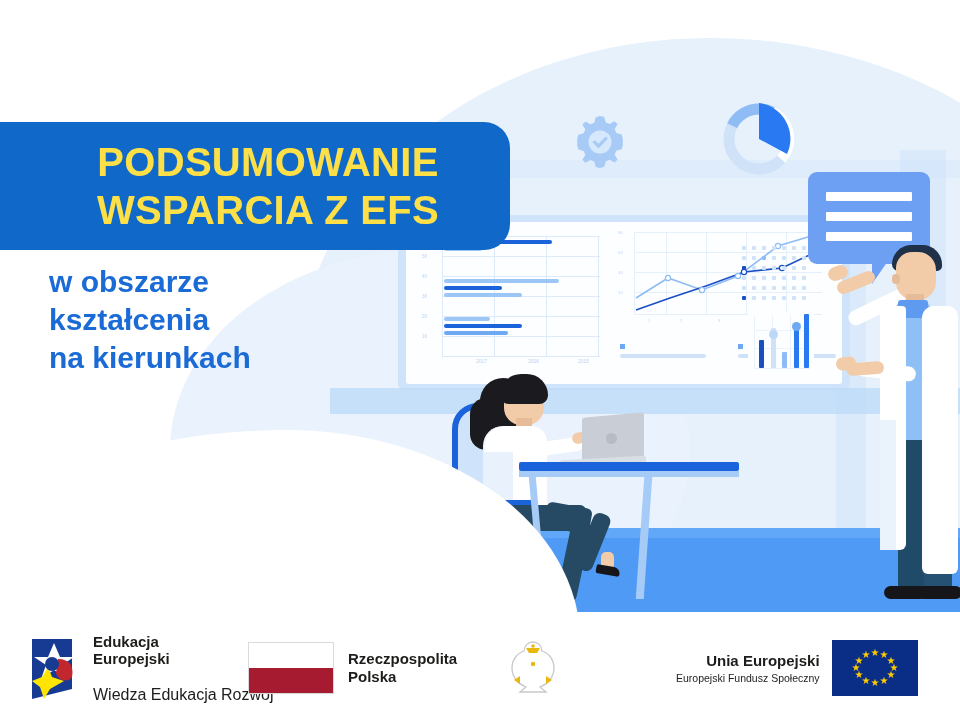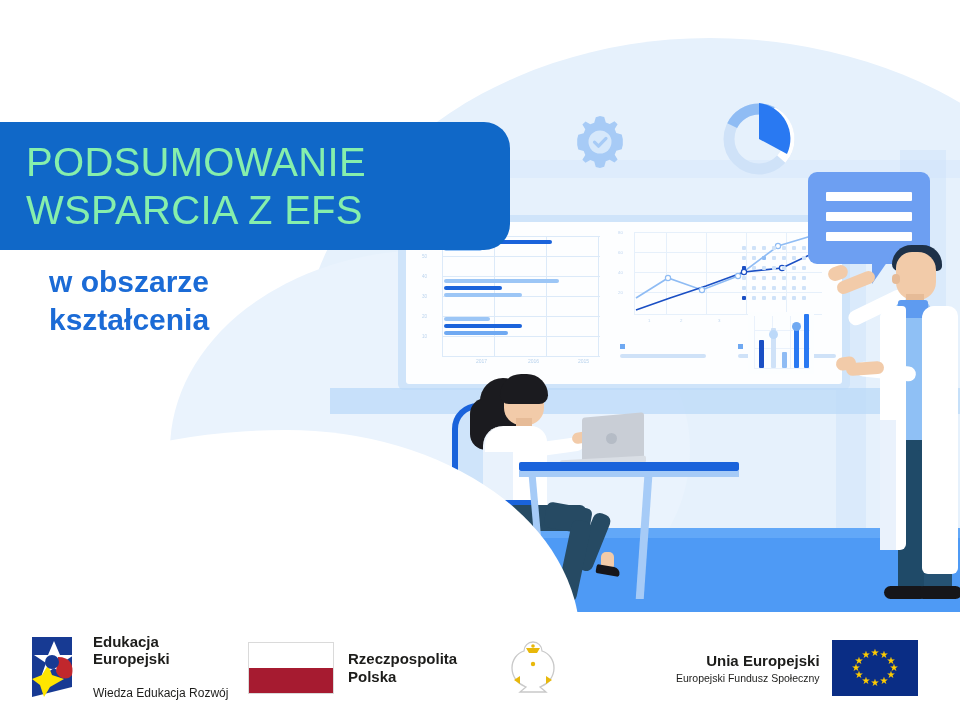--- a/index.html
+++ b/index.html
@@ -159,37 +159,37 @@
   .m-shoe-r{position:absolute;left:920px;top:586px;width:42px;height:13px;background:#16161A;border-radius:4px 7px 7px 4px;}
 
   
   .banner{
     position:absolute;left:-10px;top:122px;width:520px;height:128px;
     background:#1068C8;border-radius:0 26px 26px 0;
     display:flex;flex-direction:column;justify-content:center;
     padding-left:36px;box-sizing:border-box;
   }
   .banner .line{
-    color:#86efac;font-weight:normal;font-size:40px;line-height:48px;
-    letter-spacing:.3px;white-space:nowrap;
+    color:#fde047;font-weight:bold;font-size:40px;line-height:48px;
+    letter-spacing:.3px;white-space:nowrap;text-align:center;
   }
 
   .subtitle{
     position:absolute;left:49px;top:263px;width:420px;
     color:#1B6BD6;font-size:30px;line-height:38px;font-weight:bold;
   }
   .subtitle span{display:block;white-space:nowrap;}
 
   
   .footer{position:absolute;left:0;top:612px;width:960px;height:116px;background:#ffffff;}
   .logo{position:absolute;display:flex;align-items:center;}
   .logo-txt{display:flex;flex-direction:column;}
 
   .fe-name{font-size:15px;font-weight:bold;color:#1D1D1B;line-height:16.5px;}
-  .fe-sub{font-size:12px;color:#1D1D1B;margin-top:19px;}
+  .fe-sub{font-size:16px;color:#1D1D1B;margin-top:19px;}
 
   .pl-flag{width:86px;height:52px;border:1px solid #DADADA;box-sizing:border-box;
     background:linear-gradient(#FFFFFF 0 50%,#A61B30 50% 100%);}
   .pl-name{font-size:15px;font-weight:bold;color:#1D1D1B;line-height:18px;margin-left:14px;}
 
   .mz-name{font-size:14px;color:#1D1D1B;line-height:17px;}
   .mz-bar{margin-top:4px;width:106px;}
   .mz-bar i{display:block;height:3px;}
 
   .ue-name{font-size:15px;font-weight:bold;color:#1D1D1B;text-align:right;line-height:18px;}
@@ -446,20 +446,21 @@
   </div>
 
   <div class="banner">
     <div class="line">PODSUMOWANIE</div>
     <div class="line">WSPARCIA Z EFS</div>
   </div>
 
   <div class="subtitle">
     <span>w obszarze</span>
     <span>kształcenia</span>
+    <span>na kierunkach</span>
   </div>
 
   <div class="footer">
 
     <div class="logo" style="left:24px;top:22px;">
       <svg width="56" height="64" viewBox="0 0 56 64">
         <path d="M8 2 H48 V52 L8 62 Z" fill="#173A93"></path>
         <path d="M30 6 L36 20 L50 20 L38 28 L44 42 L30 33 L30 6 Z" fill="#ffffff"></path>
         <path d="M30 6 L24 20 L10 20 L22 28 L17 42 L30 33 Z" fill="#ffffff"></path>
         <path d="M34 22 C46 22 50 30 48 40 C44 46 34 44 32 36 Z" fill="#C1272D"></path>

